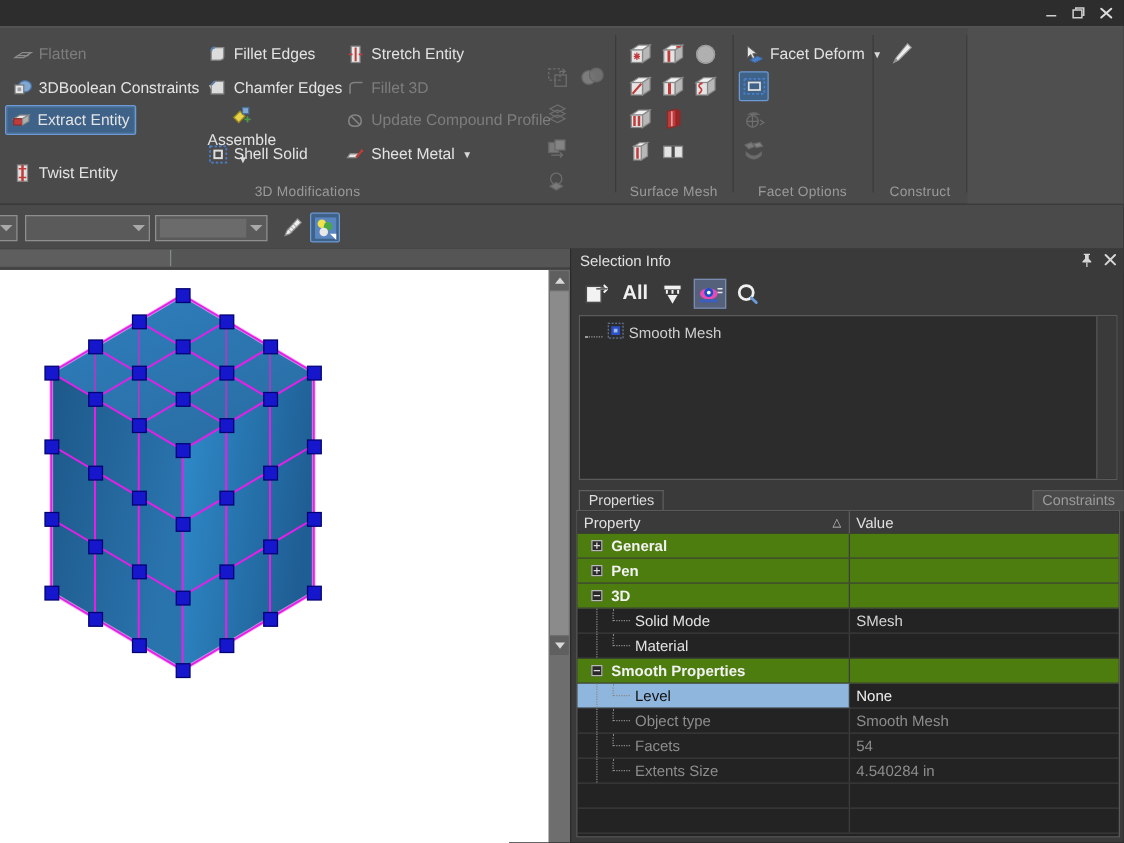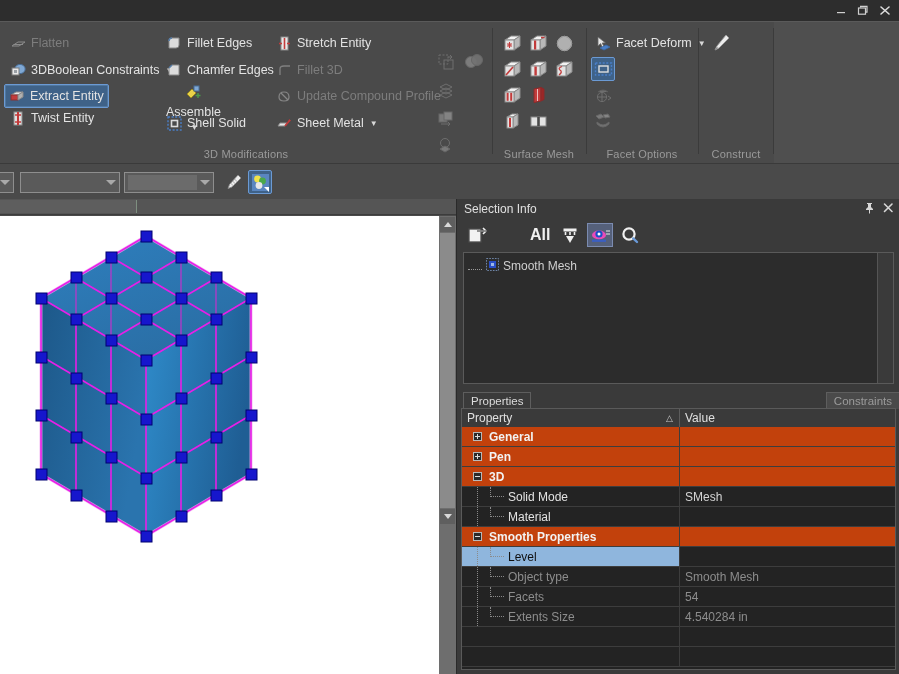--- a/index.html
+++ b/index.html
@@ -128,21 +128,21 @@
     display:flex; align-items:center; padding-left:7px;
     font-size:12px; color:#e0e0e0;
   }
   .pnl-head .acts{ position:absolute; right:6px; top:3px; display:flex; gap:8px; }
   .pnl-toolbar{
     position:absolute; left:0; top:20px; width:443px; height:32px;
     display:flex; align-items:center; gap:4px; padding-left:8px;
   }
   .tbicon{ width:26px; height:24px; display:flex; align-items:center; justify-content:center; }
   .tbicon.sel{ background:#55607a; border:1px solid #7b8bb0; }
-  .allbtn{ font-weight:bold; font-size:16px; color:#f0f0f0; padding:0 3px;margin-left:32px; }
+  .allbtn{ font-weight:bold; font-size:16px; color:#f0f0f0; padding:0 3px; }
 
   .tree{
     position:absolute; left:6px; top:53px; width:431px; height:132px;
     background:#2c2c2c; border:1px solid #5a5a5a;
   }
   .tree .tscroll{
     position:absolute; right:0; top:0; width:16px; height:100%;
     background:#3a3a3a; border-left:1px solid #555;
   }
   .tree-row{
@@ -181,21 +181,21 @@
   .prow{
     position:relative; height:20px; display:flex;
     border-bottom:1px solid #3d3d3d;
   }
   .pcell{
     width:218px; position:relative; border-right:1px solid #3d3d3d;
     display:flex; align-items:center; font-size:12px;
   }
   .vcell{ flex:1; padding-left:5px; display:flex; align-items:center; font-size:12px; }
   .prow.cat .pcell{ font-weight:bold; color:#f2f2f2; }
-  .prow.cat{ background:#c2410c; }
+  .prow.cat{ background:#4d7c0f; }
   .prow.leaf .pcell{ color:#e2e2e2; }
   .prow.leaf.ro .pcell, .prow.leaf.ro .vcell{ color:#8d8d8d; }
   .prow.sel .pcell{ background:#8fb6dd; color:#101010; }
   .prow.sel .vcell{ color:#f0f0f0; }
   .prow.blank{ height:20px; }
 
   .expander{
     width:9px; height:9px; border:1px solid #b9b9b9; background:#2a2a2a;
     position:relative; margin-left:11px; margin-right:7px; flex:0 0 9px;
   }
@@ -276,21 +276,21 @@
         <span class="ico">
           <svg width="17" height="17" viewBox="0 0 17 17">
             <path d="M2 7 L7 4 L14 4 L9 7 Z" fill="#e6e6e6" stroke="#8a8a8a"></path>
             <rect x="2" y="7" width="7" height="5" fill="#c23b3b" stroke="#8a3030"></rect>
             <path d="M9 7 L14 4 L14 9 L9 12 Z" fill="#b0b0b0" stroke="#8a8a8a"></path>
           </svg>
         </span>
         <span>Extract Entity</span>
       </div>
 
-      <div class="btn" style="left:6px;top:84px;">
+      <div class="btn" style="left:6px;top:104px;">
         <span class="ico">
           <svg width="17" height="17" viewBox="0 0 17 17">
             <rect x="4" y="2" width="8" height="13" fill="#e0e0e0" stroke="#8a8a8a"></rect>
             <path d="M8 2 L8 15" stroke="#c23b3b" stroke-width="2"></path>
             <path d="M5 5 L11 5 M5 12 L11 12" stroke="#c23b3b" stroke-width="1.3"></path>
           </svg>
         </span>
         <span>Twist Entity</span>
       </div>
 
@@ -847,20 +847,21 @@
           <div class="vcell"></div>
         </div>
 
         <div class="prow leaf sel">
           <div class="pcell">
             <span class="vline"></span>
               <span class="branch-v"></span>
               <span class="branch"></span>
             <span class="leaflabel">Level</span>
           </div>
+          <div class="vcell">None</div>
         </div>
 
 
         <div class="prow leaf ro">
           <div class="pcell">
             <span class="vline"></span>
               <span class="branch-v"></span>
               <span class="branch"></span>
             <span class="leaflabel">Object type</span>
           </div>

